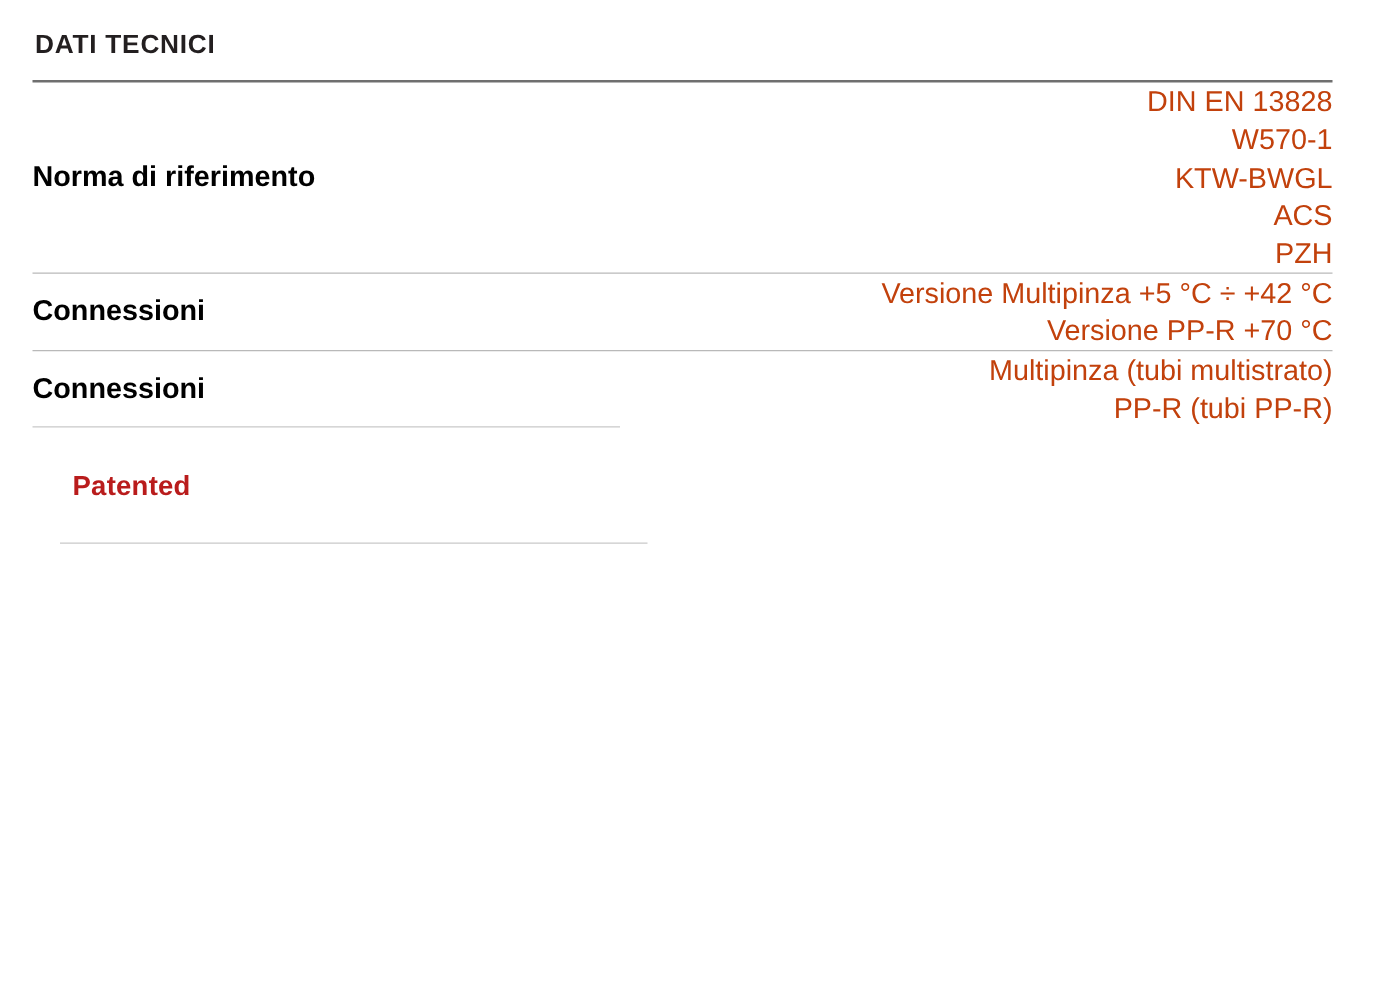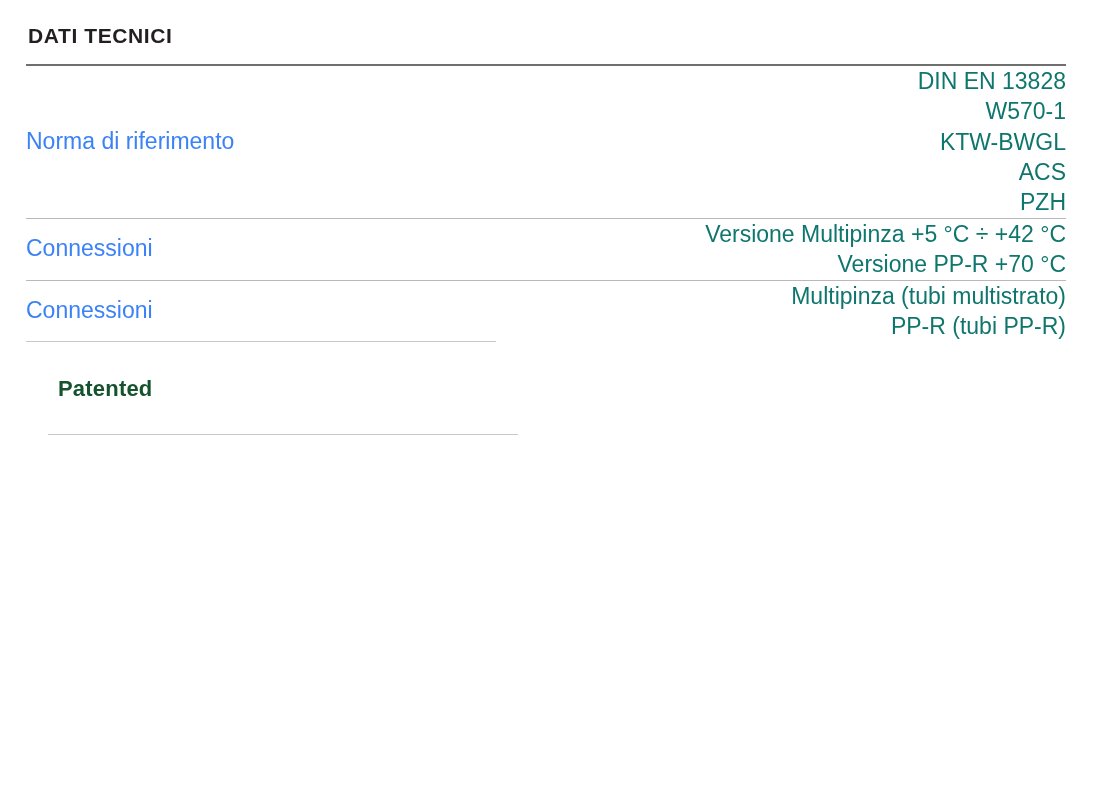--- a/index.html
+++ b/index.html
@@ -38,29 +38,29 @@
     width: 1040px;
     table-layout: fixed;
   }
   table.spec td {
     vertical-align: middle;
     padding: 0;
   }
   td.label {
     width: 430px;
     font-size: 23px;
-    font-weight: normal;
-    color: #3b82f6;
+    font-weight: bold;
+    color: #000000;
     padding: 14px 0 14px 2px;
     line-height: 1.3;
   }
   td.value {
     text-align: right;
     font-size: 23px;
-    color: #0f766e;
+    color: #c2410c;
     padding: 14px 2px 14px 0;
     line-height: 1.32;
     font-weight: normal;
   }
   tr.row + tr.row td {
     border-top: 1px solid #b9b9b9;
   }
   tr.row:first-child td {
     border-top: none;
   }
@@ -80,21 +80,21 @@
     position: relative;
     width: 104px;
     height: 104px;
   }
   .dvgw svg {
     display: block;
   }
   .patented {
     font-size: 22px;
     font-weight: bold;
-    color: #14532d;
+    color: #b91c1c;
     margin-top: 14px;
     padding-left: 10px;
     letter-spacing: 0.2px;
   }
   .bottom-rule {
     width: 470px;
     border-top: 1px solid #c9c9c9;
     margin-top: 32px;
     margin-left: 22px;
   }

